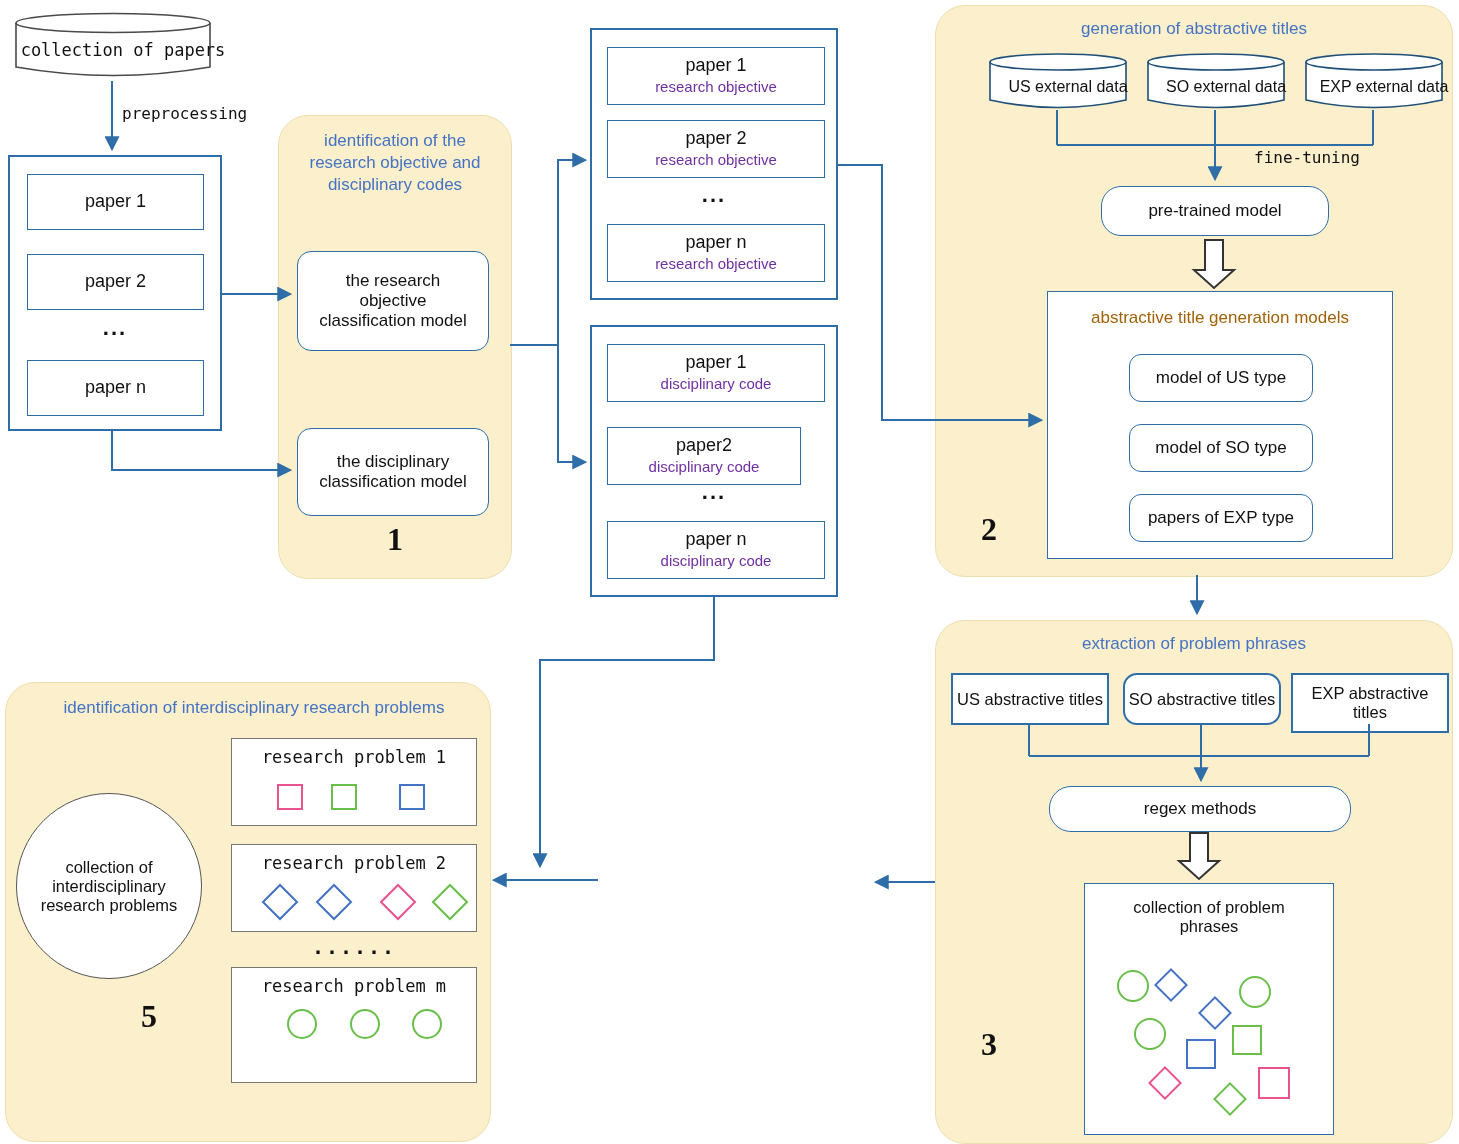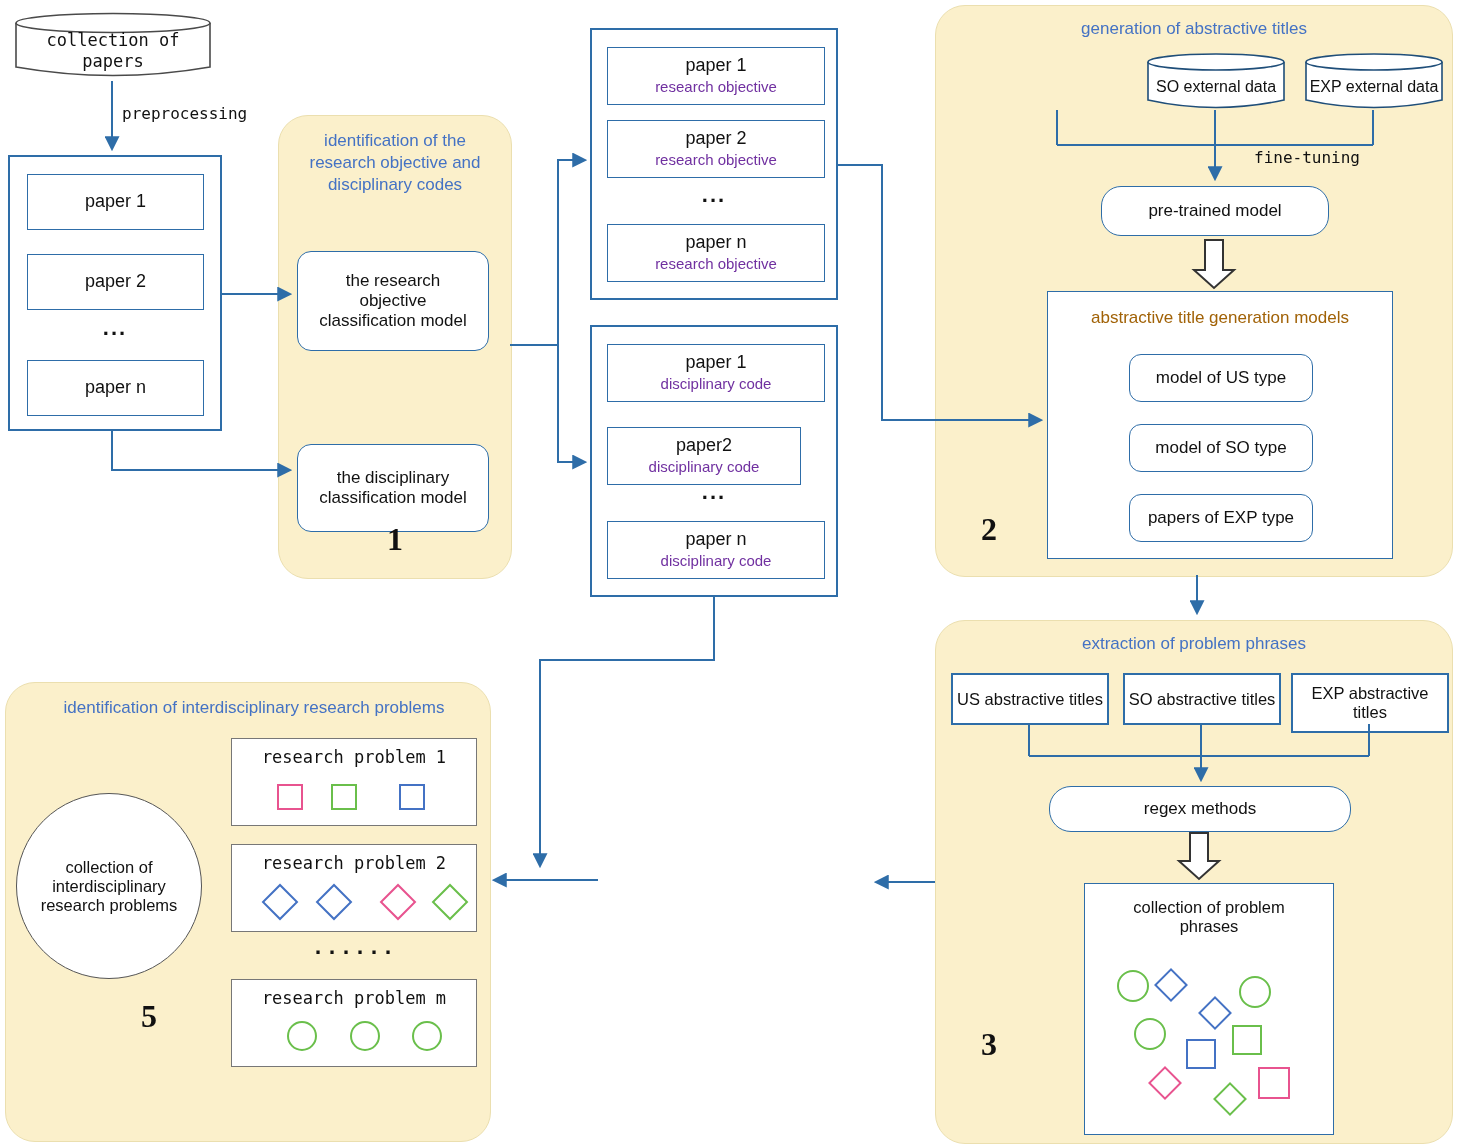--- a/index.html
+++ b/index.html
@@ -19,21 +19,21 @@
   .col-flex { display:flex; flex-direction:column; align-items:center; justify-content:center; text-align:center; }
   .paper-name { font-size:18px; color:#111; line-height:1.2; }
   .tag { font-size:15px; color:#7030A0; line-height:1.3; }
   .dots { position:absolute; font-weight:bold; font-size:22px; color:#111; text-align:center; letter-spacing:2px; }
   .mono { font-family:"DejaVu Sans Mono", monospace; }
   .small-label { position:absolute; font-size:16px; color:#111; white-space:nowrap; }
   
   .gbox { position:absolute; background:#ffffff; border:1.4px solid #555; box-sizing:border-box; }
   .step-text { font-size:16.5px; line-height:1.25; color:#111; text-align:left; padding:4px 8px; }
   
-  .cylinder { position:absolute; }
+  .cylinder { position:absolute;padding-left:20px; }
   .cylinder svg { position:absolute; left:0; top:0; }
   .cyl-label { position:absolute; left:0; right:0; top:0; bottom:0; display:flex; align-items:center; justify-content:center; text-align:center; font-size:16px; line-height:1.25; padding-top:8px; }
   
   .shp { position:absolute; box-sizing:border-box; background:transparent; }
   .sq { border:2px solid; }
   .ci { border:2px solid; border-radius:50%; }
   .di { border:2px solid; transform:rotate(45deg); }
   .c-pink { border-color:#E8538F; }
   .c-green { border-color:#6ABF4B; }
   .c-blue { border-color:#4472C4; }
@@ -65,21 +65,21 @@
     </div>
     <div class="dots" style="left:0; right:0; top:158px;">...</div>
     <div class="wbox center-flex" style="left:17px; top:203px; width:177px; height:56px;">
       <span class="paper-name">paper n</span>
     </div>
   </div>
 
   <div class="stage" style="left:278px; top:115px; width:232px; height:462px;">
     <div class="stage-title" style="left:10px; top:14px; width:212px;">identification of the research objective and disciplinary codes</div>
     <div class="wbox rbox center-flex" style="left:18px; top:135px; width:192px; height:100px; font-size:17px; padding:0 14px;">the research objective classification model</div>
-    <div class="wbox rbox center-flex" style="left:18px; top:312px; width:192px; height:88px; font-size:17px; padding:0 14px;margin-top:16px;">the disciplinary classification model</div>
+    <div class="wbox rbox center-flex" style="left:18px; top:312px; width:192px; height:88px; font-size:17px; padding:0 14px;">the disciplinary classification model</div>
     <div class="stage-num" style="left:0; right:0; top:405px; text-align:center;">1</div>
   </div>
 
   <div class="wbox" style="left:590px; top:28px; width:248px; height:272px; border-width:2px;">
     <div class="wbox col-flex" style="left:15px; top:17px; width:218px; height:58px;">
       <span class="paper-name">paper 1</span>
       <span class="tag">research objective</span>
     </div>
     <div class="wbox col-flex" style="left:15px; top:90px; width:218px; height:58px;">
       <span class="paper-name">paper 2</span>
@@ -104,20 +104,27 @@
     <div class="dots" style="left:0; right:0; top:152px;">...</div>
     <div class="wbox col-flex" style="left:15px; top:194px; width:218px; height:58px;">
       <span class="paper-name">paper n</span>
       <span class="tag">disciplinary code</span>
     </div>
   </div>
 
   <div class="stage" style="left:935px; top:5px; width:516px; height:570px;">
     <div class="stage-title" style="left:0; right:0; top:12px;">generation of abstractive titles</div>
 
+    <div class="cylinder" style="left:53px; top:47px; width:138px; height:60px;">
+      <svg width="138" height="60" viewBox="0 0 138 60">
+        <path d="M1,9 V47 Q69,62 137,47 V9" fill="#ffffff" stroke="#1F4E79" stroke-width="1.6"></path>
+        <ellipse cx="69" cy="9" rx="68" ry="8" fill="#ffffff" stroke="#1F4E79" stroke-width="1.6"></ellipse>
+      </svg>
+      <div class="cyl-label">US external data</div>
+    </div>
     <div class="cylinder" style="left:211px; top:47px; width:138px; height:60px;">
       <svg width="138" height="60" viewBox="0 0 138 60">
         <path d="M1,9 V47 Q69,62 137,47 V9" fill="#ffffff" stroke="#1F4E79" stroke-width="1.6"></path>
         <ellipse cx="69" cy="9" rx="68" ry="8" fill="#ffffff" stroke="#1F4E79" stroke-width="1.6"></ellipse>
       </svg>
       <div class="cyl-label">SO external data</div>
     </div>
     <div class="cylinder" style="left:369px; top:47px; width:138px; height:60px;">
       <svg width="138" height="60" viewBox="0 0 138 60">
         <path d="M1,9 V47 Q69,62 137,47 V9" fill="#ffffff" stroke="#1F4E79" stroke-width="1.6"></path>
@@ -137,21 +144,21 @@
       <div class="model-btn" style="left:81px; top:202px; width:184px; height:48px;">papers of EXP type</div>
     </div>
 
     <div class="stage-num" style="left:45px; top:505px;">2</div>
   </div>
 
   <div class="stage" style="left:935px; top:620px; width:516px; height:522px;">
     <div class="stage-title" style="left:0; right:0; top:12px;">extraction of problem phrases</div>
 
     <div class="wbox center-flex" style="left:15px; top:52px; width:158px; height:52px; border-width:2px; font-size:16.5px;">US abstractive titles</div>
-    <div class="wbox center-flex" style="left:187px; top:52px; width:158px; height:52px; border-width:2px; font-size:16.5px;">SO abstractive titles</div>
+    <div class="wbox center-flex" style="left:187px; top:52px; width:158px; height:52px; border-width:2px; font-size:16.5px;border-radius:14px;">SO abstractive titles</div>
     <div class="wbox center-flex" style="left:355px; top:52px; width:158px; height:60px; border-width:2px; font-size:16.5px;">EXP abstractive titles</div>
 
     <div class="wbox center-flex pill" style="left:113px; top:165px; width:302px; height:46px; font-size:17px;">regex methods</div>
 
     <div class="wbox" style="left:148px; top:262px; width:250px; height:252px;">
       <div class="inner-title" style="top:14px; color:#111; font-size:16.5px; padding:0 30px;">collection of problem phrases</div>
       <div class="shp ci c-green" style="left:32px; top:86px; width:32px; height:32px;"></div>
       <div class="shp di c-blue" style="left:74px; top:89px; width:24px; height:24px;"></div>
       <div class="shp ci c-green" style="left:154px; top:92px; width:32px; height:32px;"></div>
       <div class="shp di c-blue" style="left:118px; top:117px; width:24px; height:24px;"></div>
@@ -182,21 +189,21 @@
     <div class="gbox" style="left:225px; top:161px; width:246px; height:88px; border-color:#777;">
       <div class="rp-label mono">research problem 2</div>
       <div class="shp di c-blue" style="left:35px; top:44px; width:26px; height:26px;"></div>
       <div class="shp di c-blue" style="left:89px; top:44px; width:26px; height:26px;"></div>
       <div class="shp di c-pink" style="left:153px; top:44px; width:26px; height:26px;"></div>
       <div class="shp di c-green" style="left:205px; top:44px; width:26px; height:26px;"></div>
     </div>
 
     <div class="dots mono" style="left:225px; top:252px; width:246px; font-size:20px;">......</div>
 
-    <div class="gbox" style="left:225px; top:296px; width:246px; height:88px; border-color:#777;">
+    <div class="gbox" style="left:225px; top:284px; width:246px; height:116px; border-color:#777;">
       <div class="rp-label mono">research problem m</div>
       <div class="shp ci c-green" style="left:55px; top:41px; width:30px; height:30px;"></div>
       <div class="shp ci c-green" style="left:118px; top:41px; width:30px; height:30px;"></div>
       <div class="shp ci c-green" style="left:180px; top:41px; width:30px; height:30px;"></div>
     </div>
 
     <div class="stage-num" style="left:135px; top:315px;">5</div>
   </div>
 
   <svg class="wires" width="1459" height="1144" viewBox="0 0 1459 1144">

